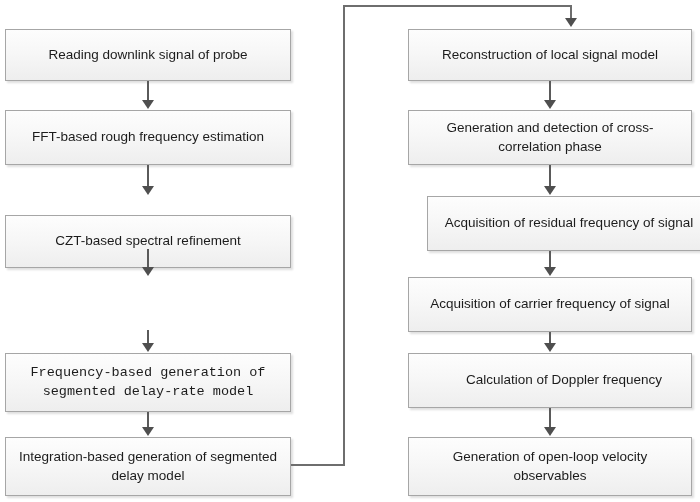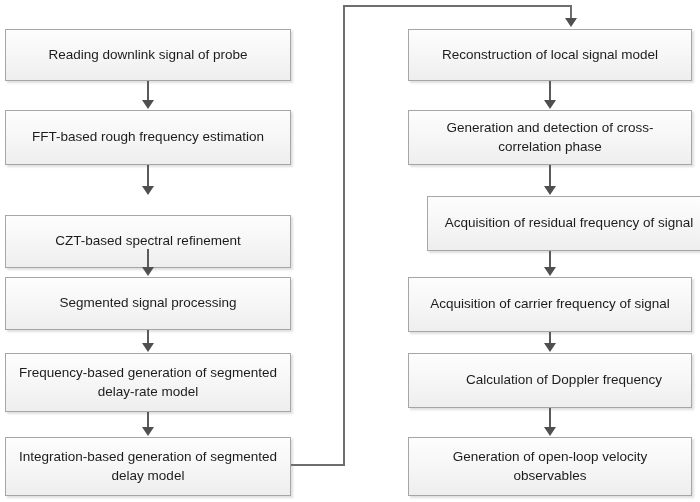--- a/index.html
+++ b/index.html
@@ -72,25 +72,22 @@
   </div>
 
   <div class="node" style="left:5px; top:110px; width:286px; height:55px;">
     <span class="label">FFT-based rough frequency estimation</span>
   </div>
 
   <div class="node" style="left:5px; top:196px; width:286px; height:53px;margin-top:19px;">
     <span class="label">CZT-based spectral refinement</span>
   </div>
 
-  <div class="node" style="left:5px; top:277px; width:286px; height:53px;">
-    <span class="label">Segmented signal processing</span>
-  </div>
 
-  <div class="node" style="left:5px; top:353px; width:286px; height:59px;">
+  <div class="node" style="left:5px; top:353px; width:286px; height:59px;font-family:Liberation Mono, monospace;">
     <span class="label">Frequency-based generation of segmented delay-rate model</span>
   </div>
 
   <div class="node" style="left:5px; top:437px; width:286px; height:59px;">
     <span class="label">Integration-based generation of segmented delay model</span>
   </div>
 
   <div class="node" style="left:408px; top:110px; width:284px; height:55px;">
     <span class="label">Generation and detection of cross-correlation phase</span>
   </div>

